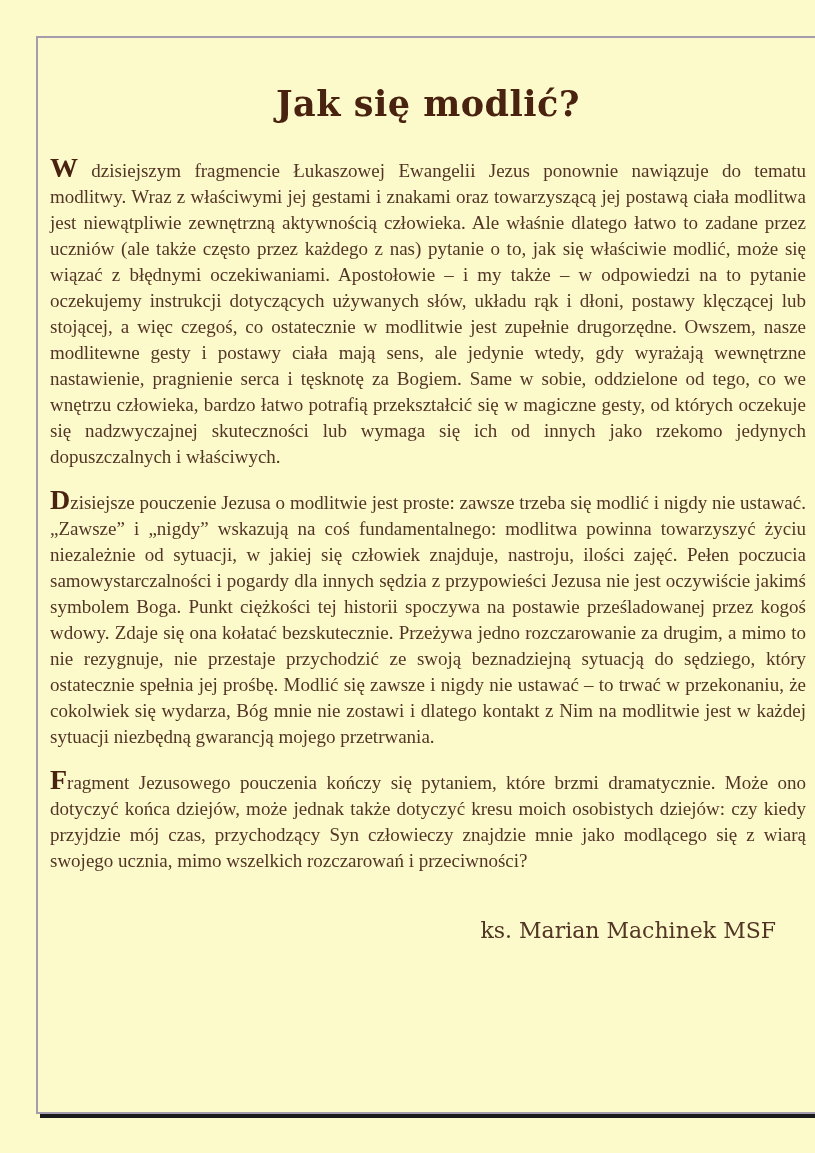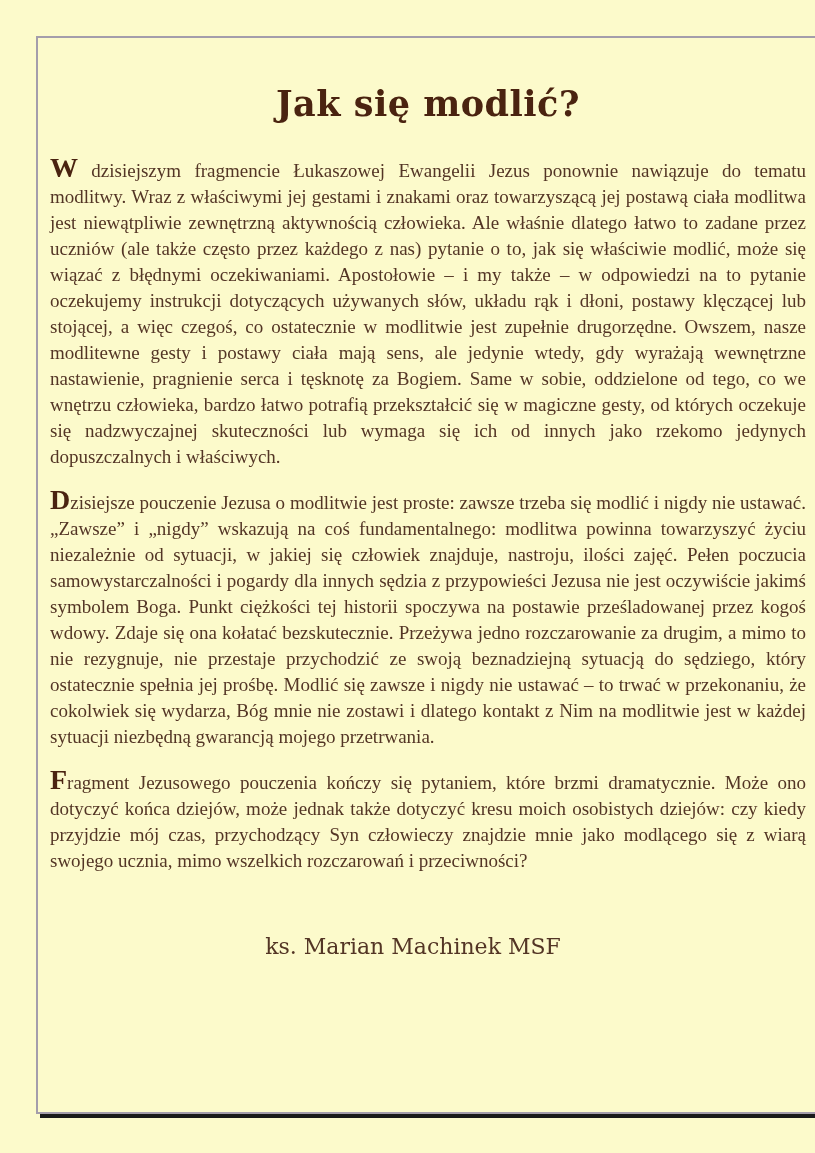--- a/index.html
+++ b/index.html
@@ -42,23 +42,23 @@
     color: #533525;
     font-family: Liberation Serif, serif;
   }
   .initial {
     font-size: 28px;
     font-weight: bold;
     line-height: 1;
     color: #4A2310;
   }
   .signature {
-    margin-top: 60px;
+    margin-top: 44px;
     padding-right: 30px;
-    text-align: center;
+    text-align: right;
     font-size: 22px;
     color: #533525;
   }
 </style>
 </head>
 <body>
 
 <div class="frame">
   <h1 class="title">Jak się modlić?</h1>
 

